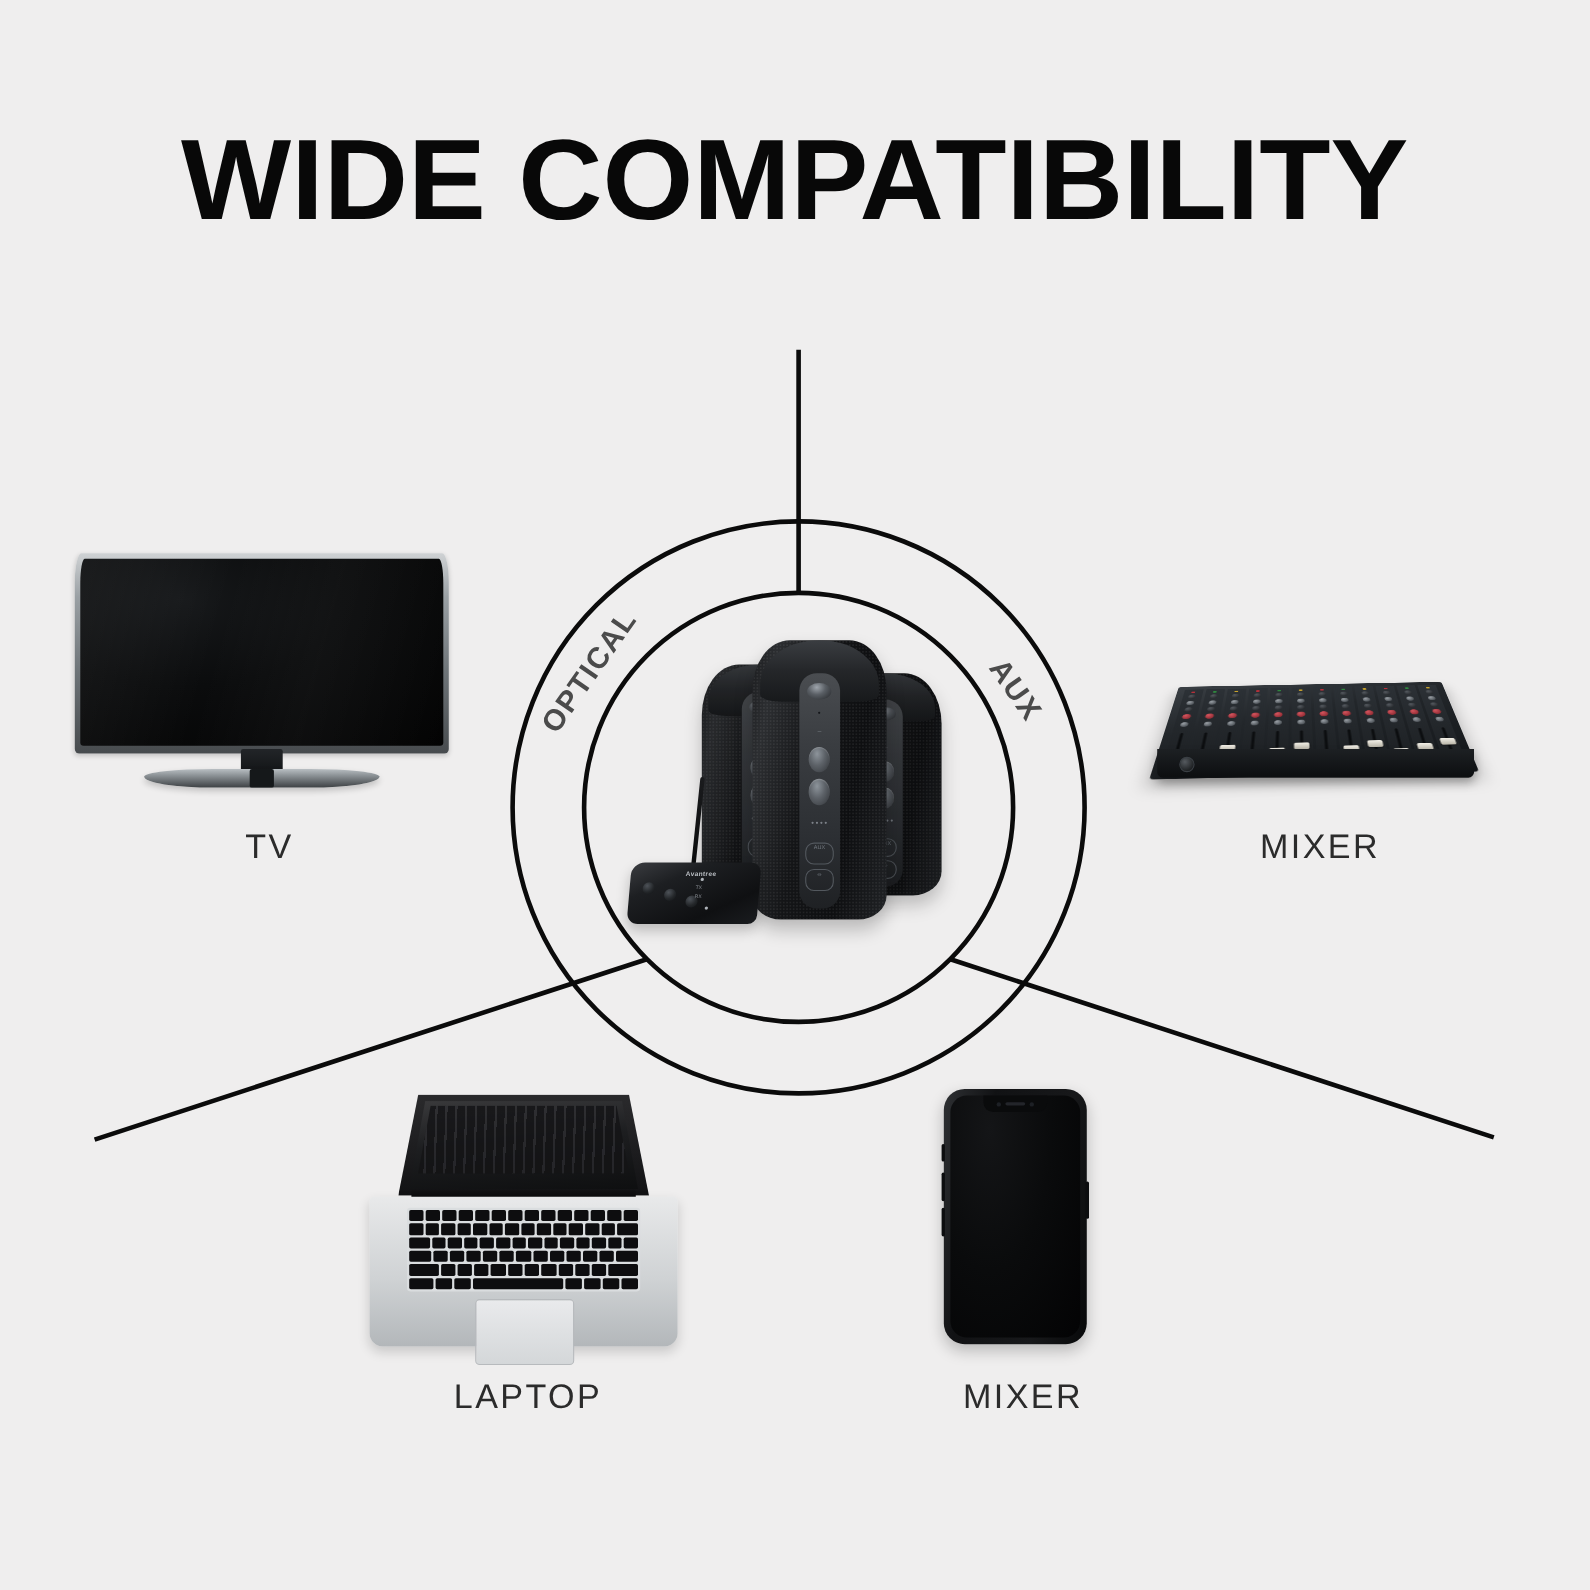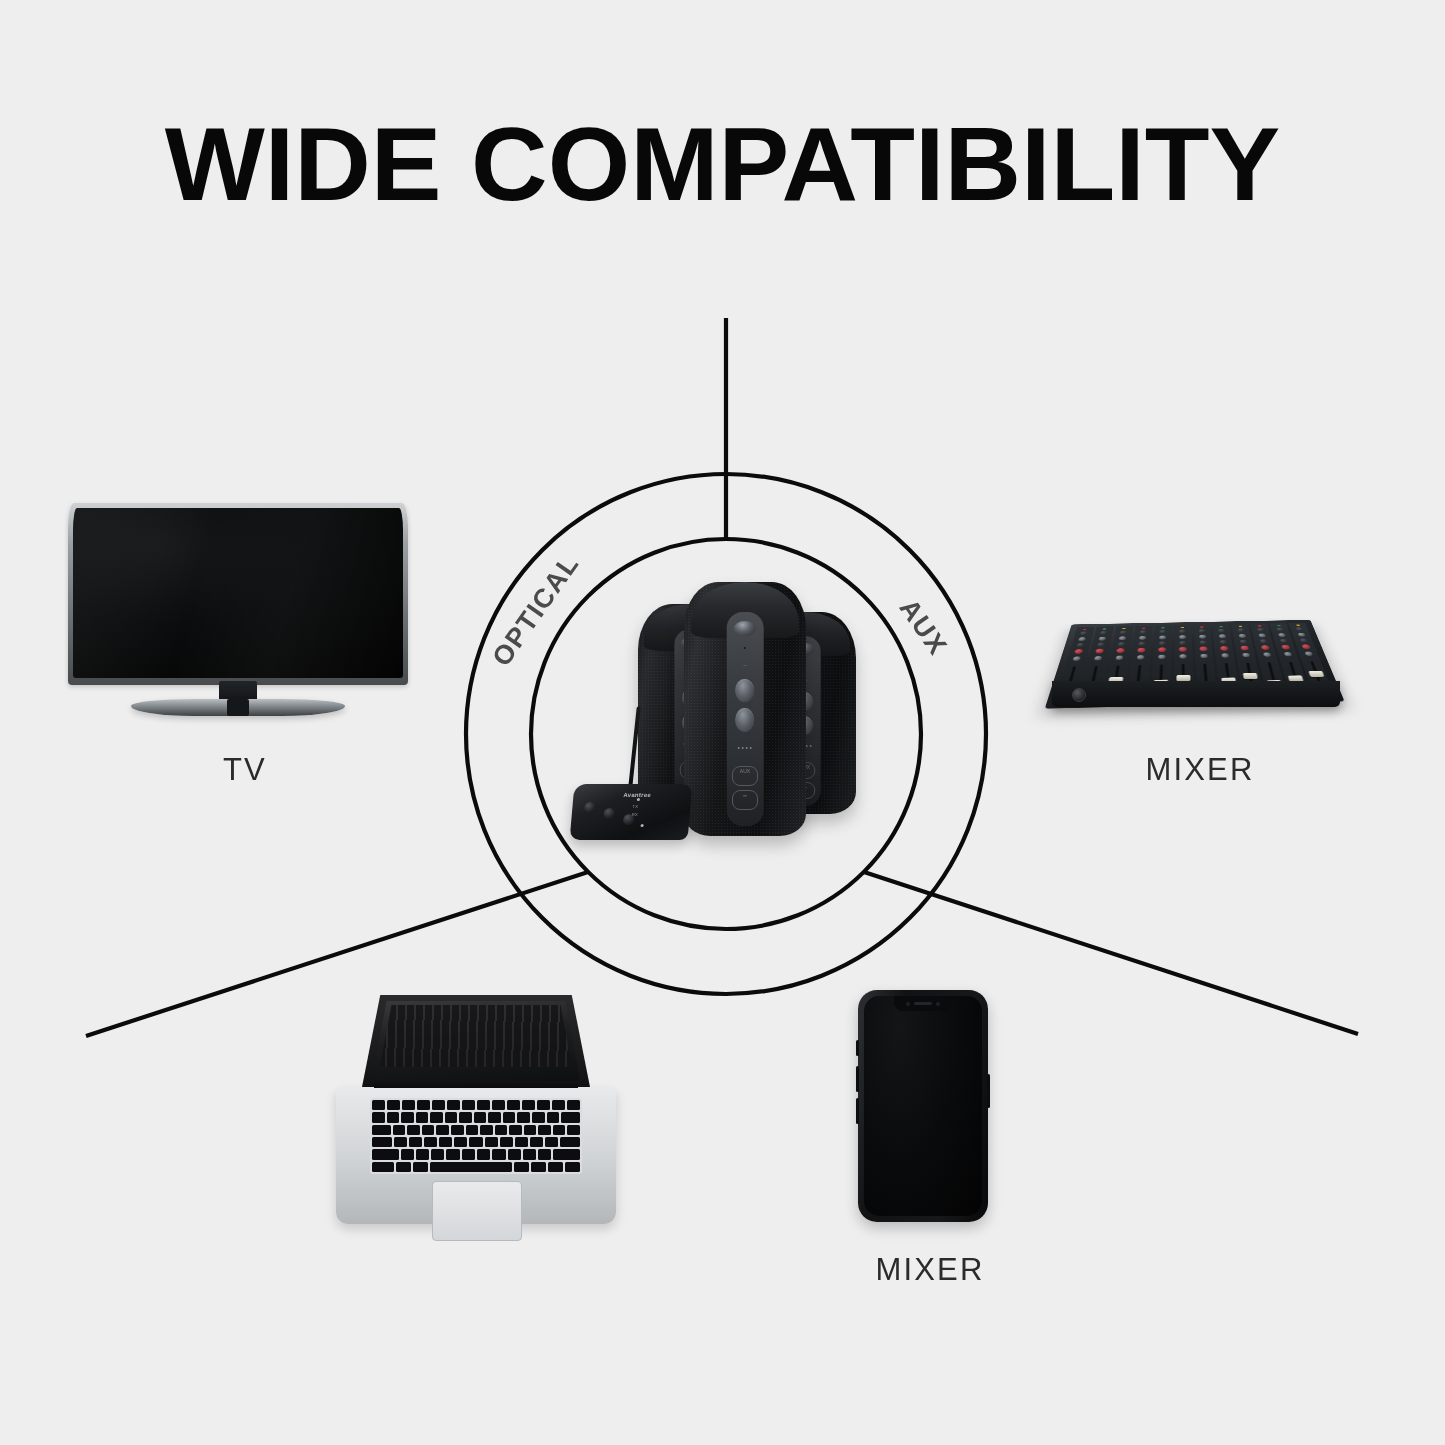--- a/index.html
+++ b/index.html
@@ -670,20 +670,21 @@
           <div class="lt-key"></div>
           <div class="lt-key w5"></div>
           <div class="lt-key"></div>
           <div class="lt-key"></div>
           <div class="lt-key"></div>
           <div class="lt-key"></div>
         </div>
       </div>
     <div class="lt-trackpad"></div>
   </div>
+  <div class="device-caption" id="caption-laptop">LAPTOP</div>
 
   <div class="device-art" id="phone-art">
     <div class="ph-body">
       <div class="ph-screen"></div>
       <div class="ph-notch">
         <div class="ph-cam"></div>
         <div class="ph-speaker"></div>
         <div class="ph-cam"></div>
       </div>
       <div class="ph-btn" id="ph-btn-a"></div>

